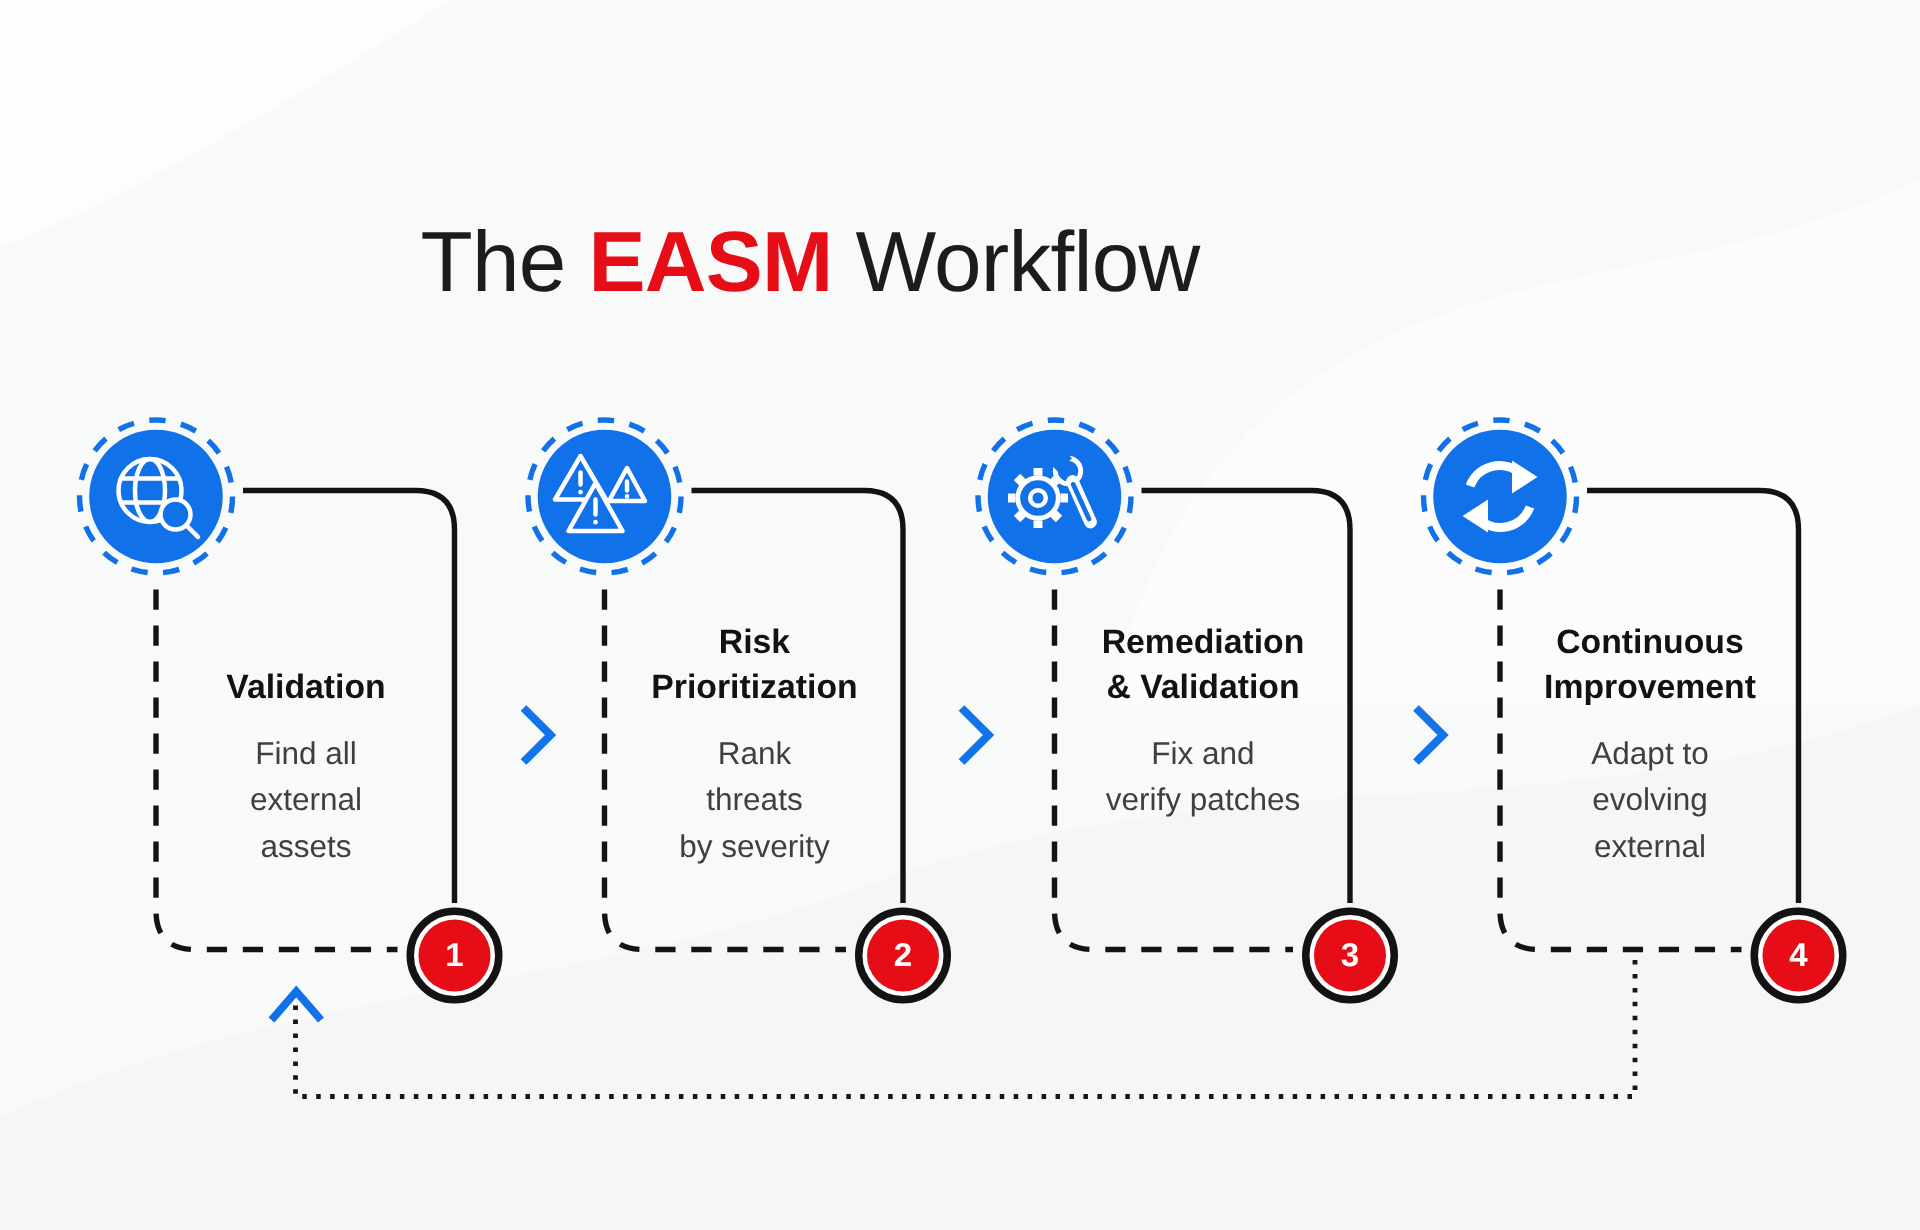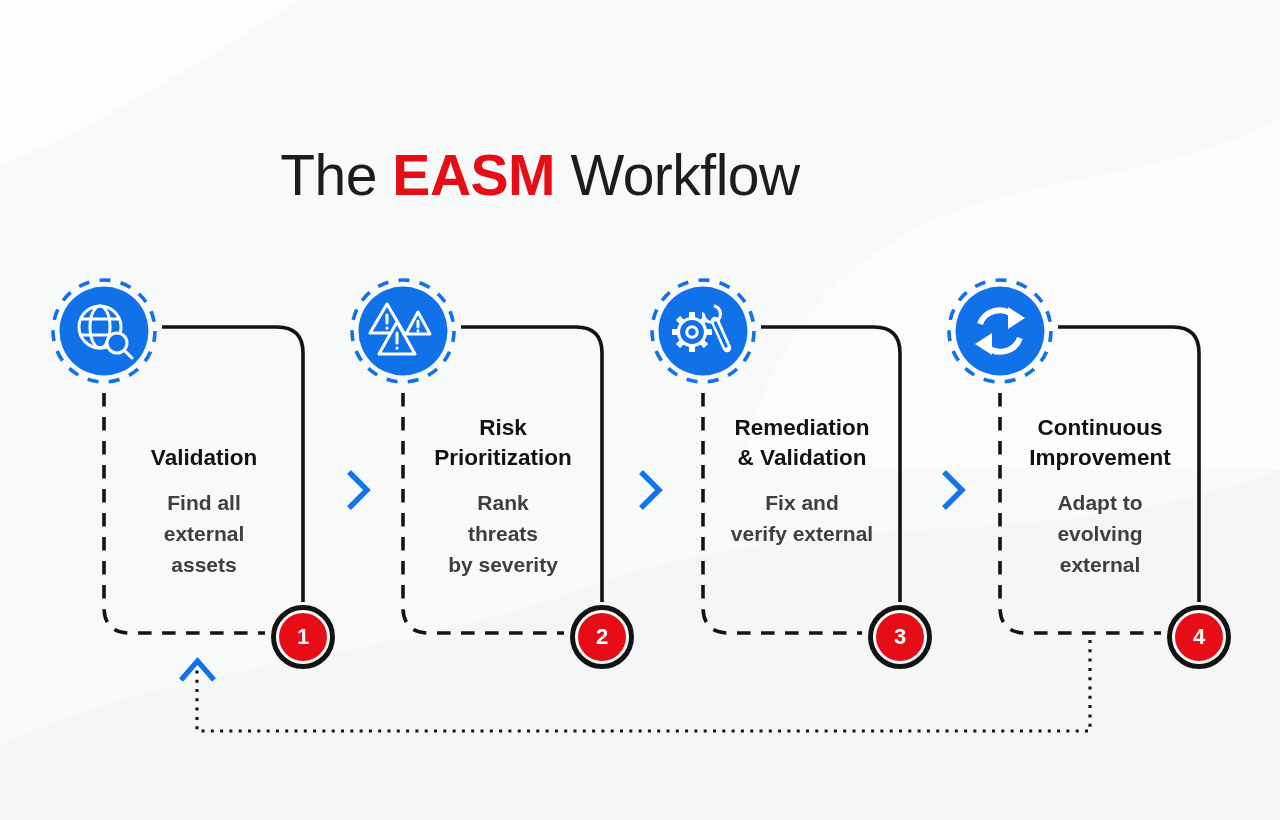--- a/index.html
+++ b/index.html
@@ -23,21 +23,21 @@
 
   .step-text{position:absolute;width:210px;text-align:center;}
   .step-title{
     position:absolute;left:0;top:0;width:210px;height:60px;
     display:flex;flex-direction:column;justify-content:flex-end;
     font-weight:700;font-size:22.5px;line-height:30px;color:#121212;
     white-space:pre-line;
   }
   .step-sub{
     position:absolute;left:0;top:74px;width:210px;
-    font-weight:700;font-size:21px;line-height:31px;color:#3f3f3f;
+    font-weight:400;font-size:21px;line-height:31px;color:#3f3f3f;
     white-space:pre-line;
   }
 
   .badge{
     position:absolute;width:48px;height:48px;
     background:#ffffff;border:5px solid #131313;border-radius:50%;
     padding:3px;
   }
   .badge-inner{
     width:48px;height:48px;border-radius:50%;background:#e60d16;
@@ -161,21 +161,21 @@
     <div class="step-title">Risk
 Prioritization</div>
     <div class="step-sub">Rank
 threats
 by severity</div>
   </div>
   <div class="step-text" style="left:697px;top:413px">
     <div class="step-title">Remediation
 &amp; Validation</div>
     <div class="step-sub">Fix and
-verify external</div>
+verify patches</div>
   </div>
   <div class="step-text" style="left:995px;top:413px">
     <div class="step-title">Continuous
 Improvement</div>
     <div class="step-sub">Adapt to
 evolving
 external</div>
   </div>
 
   <div class="badge" style="left:271px;top:605px">

